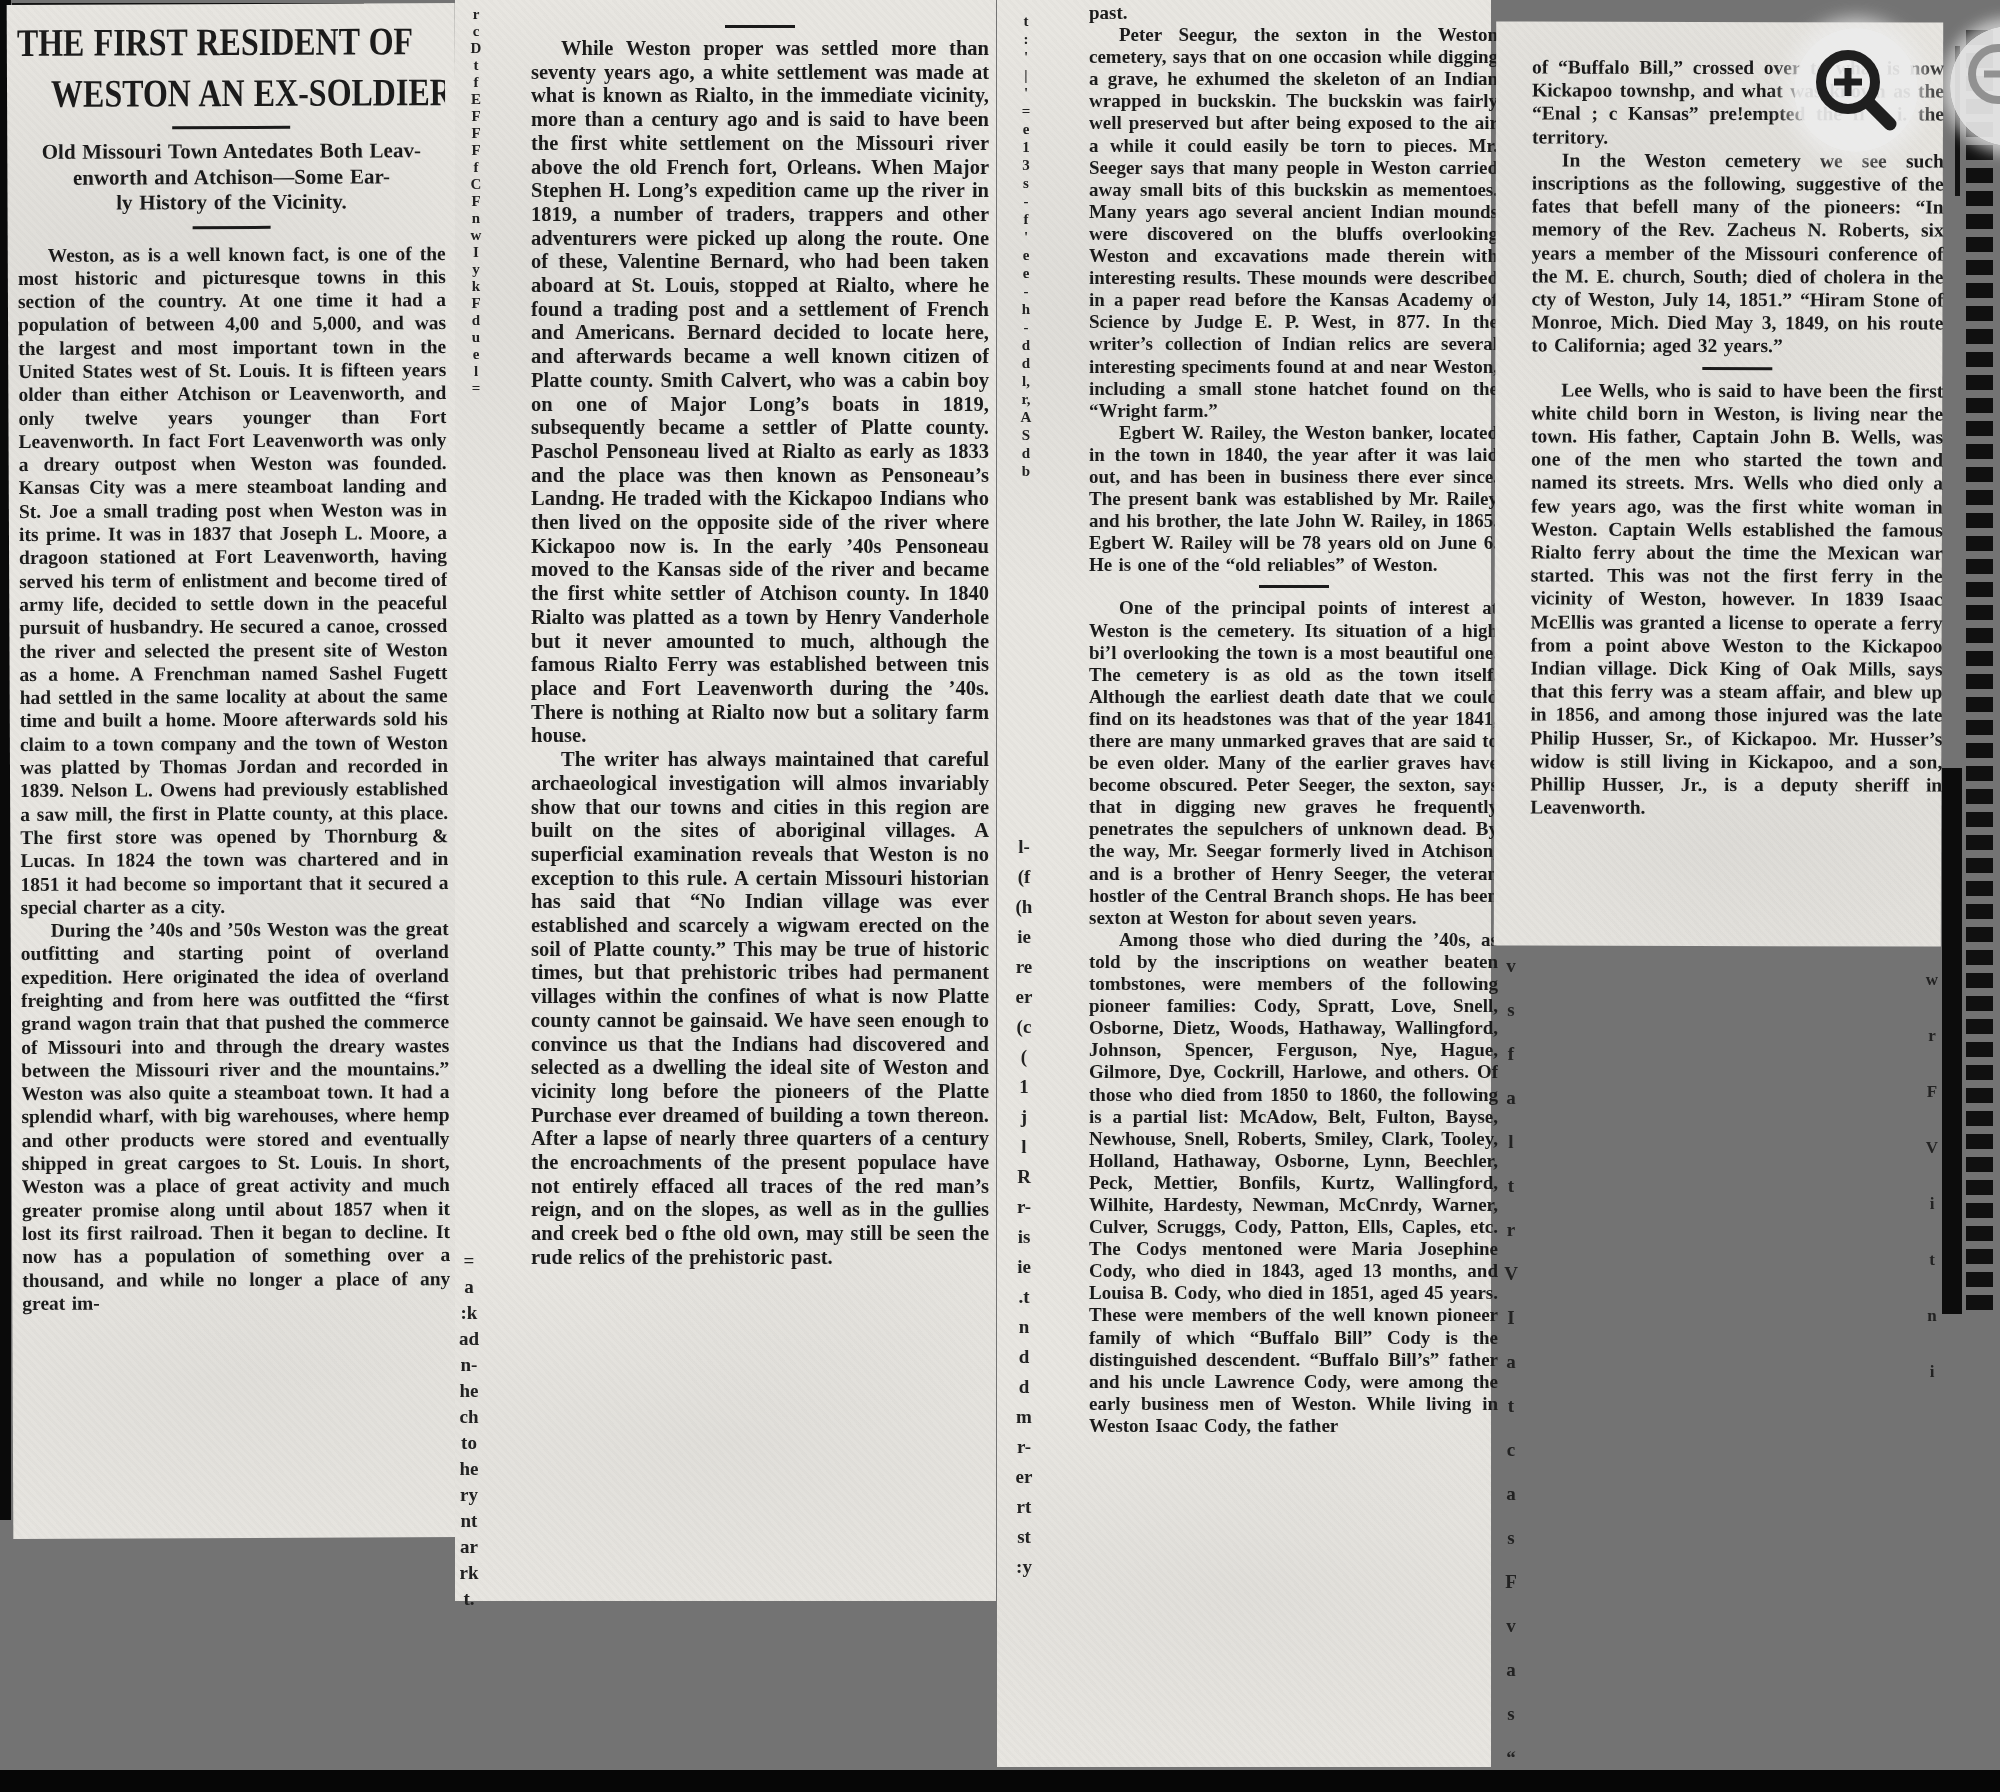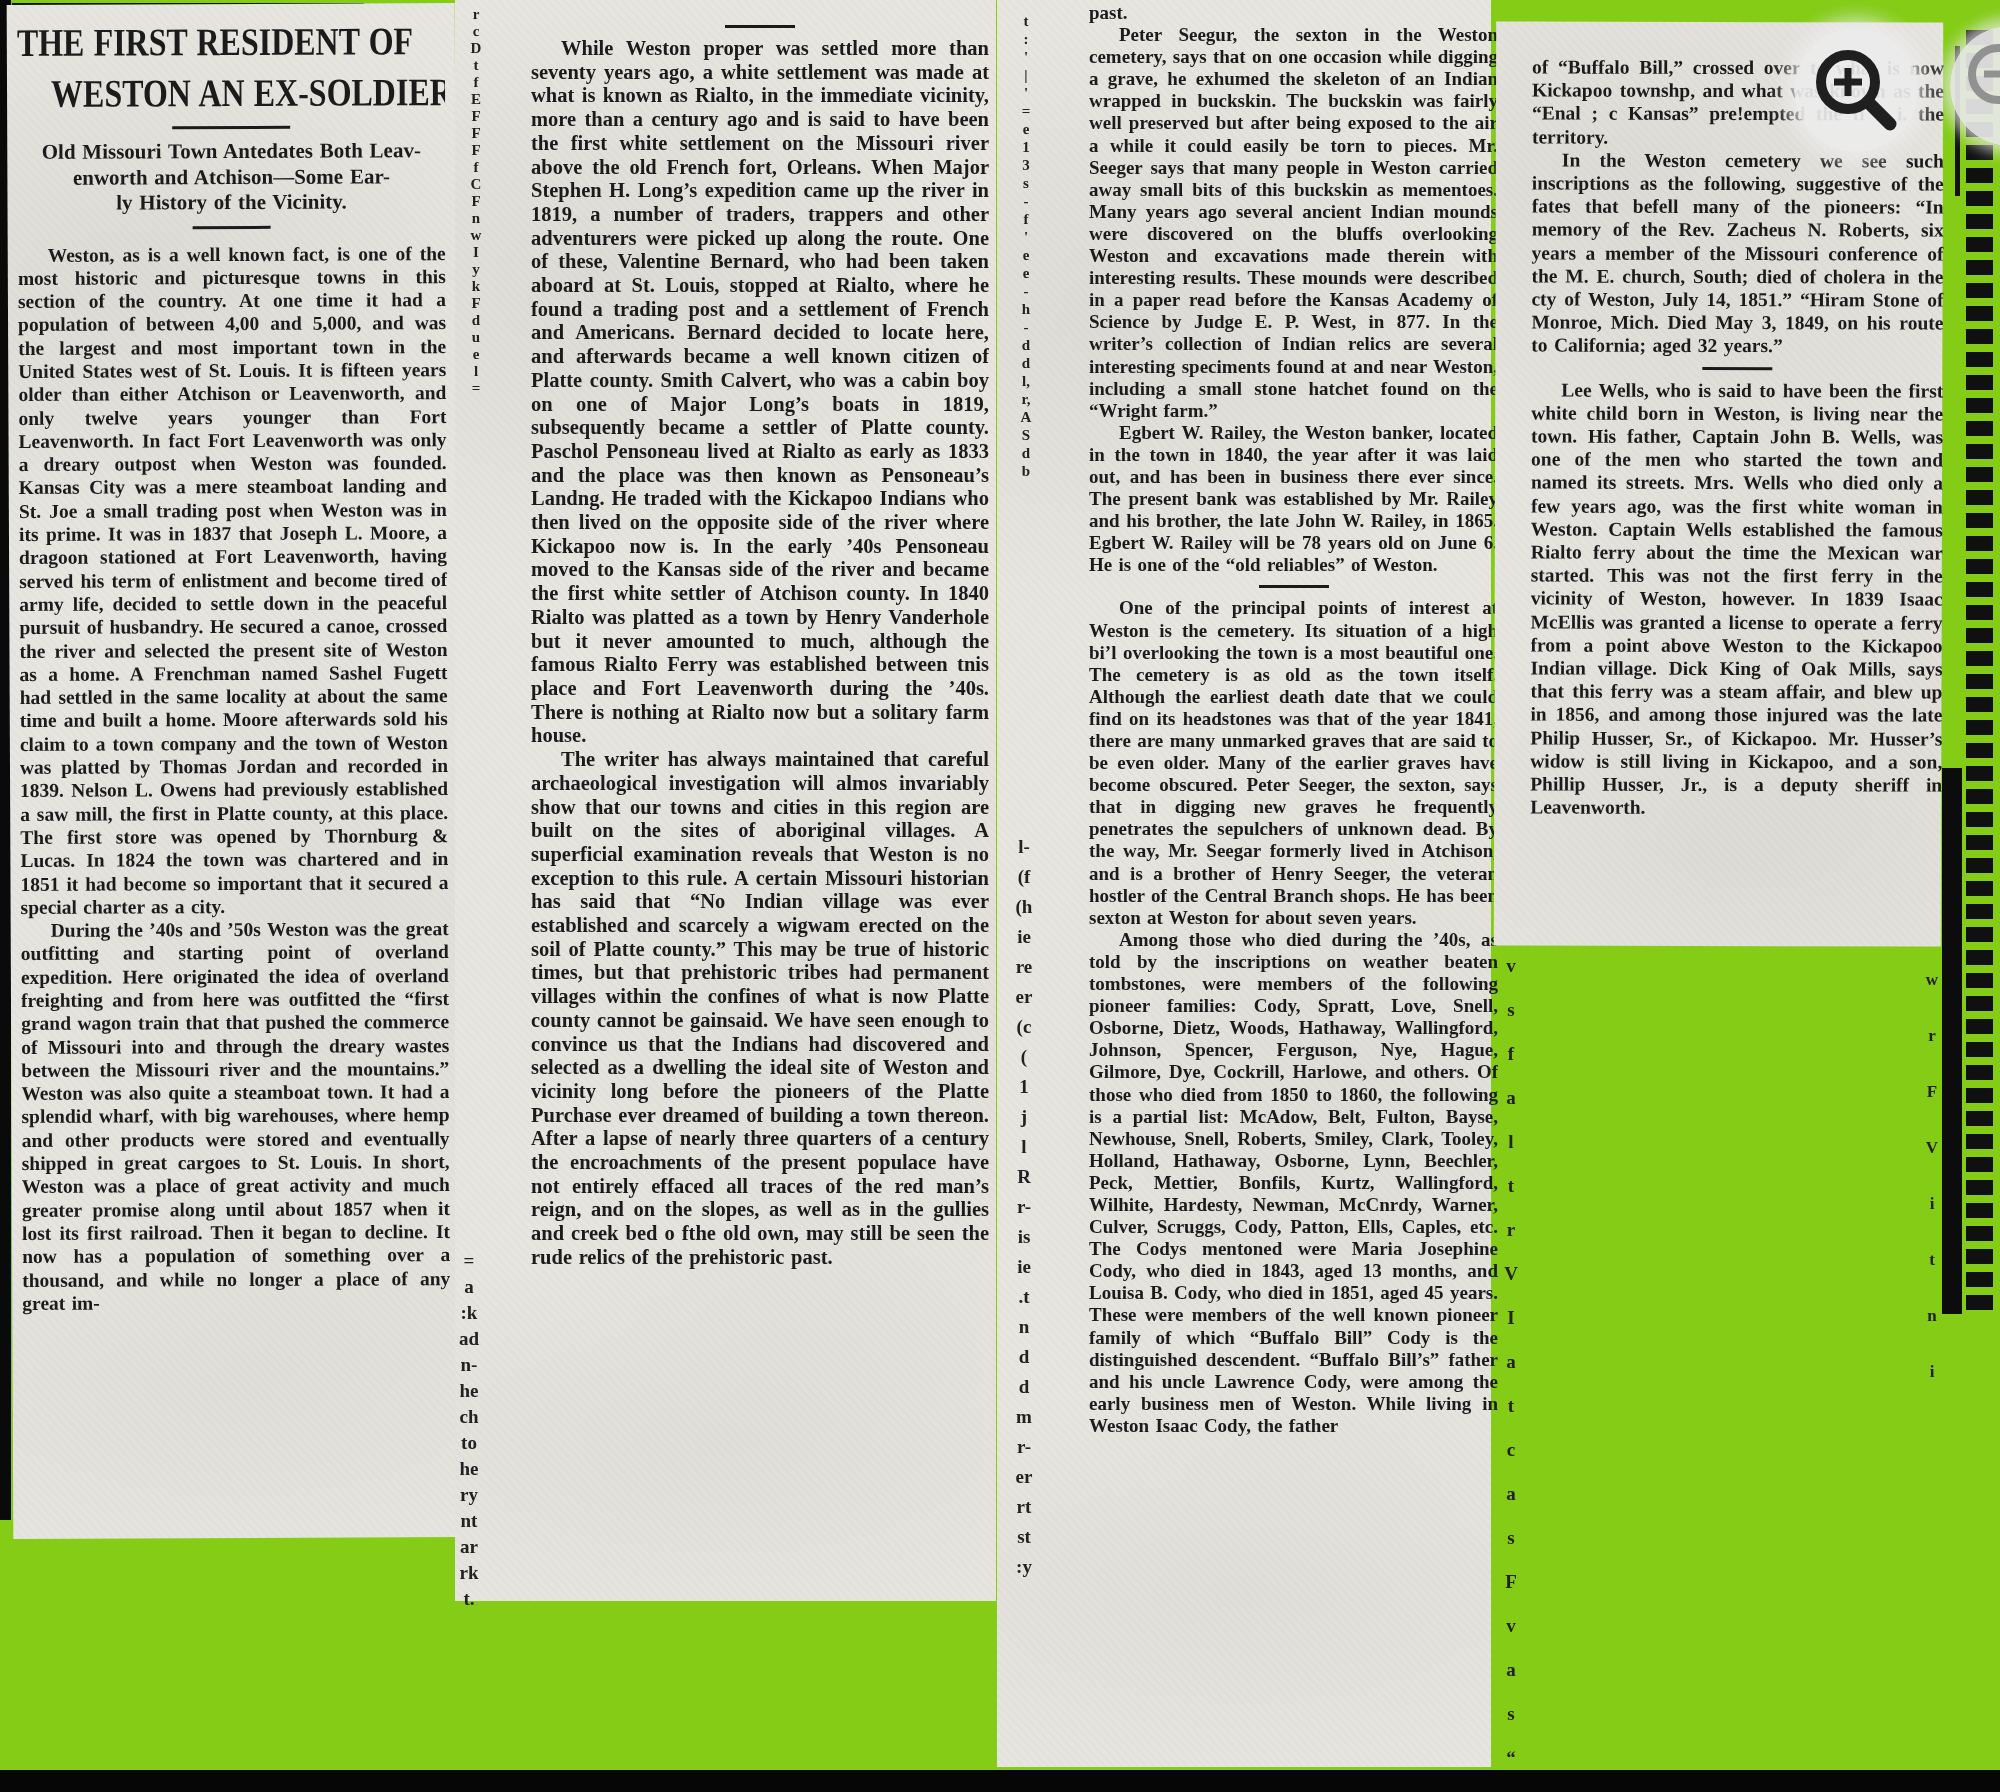--- a/index.html
+++ b/index.html
@@ -1,16 +1,16 @@
 <!DOCTYPE html>
 <html><head>
 <meta charset="utf-8">
 <style>
   html,body{margin:0;padding:0;background:#ffffff;}
-  .page{position:relative;width:2000px;height:1792px;overflow:hidden;background:#84cc16;
+  .page{position:relative;width:2000px;height:1792px;overflow:hidden;background:#737373;
         font-family:"Liberation Serif","DejaVu Serif",serif;color:#1b1b1b;}
 
   
   .clip{position:absolute;background-color:#e8e6e1;
         background-image:
           radial-gradient(ellipse 620px 420px at 28% 18%, rgba(110,110,110,0.09), transparent 70%),
           radial-gradient(ellipse 520px 640px at 72% 62%, rgba(120,120,120,0.08), transparent 70%),
           radial-gradient(ellipse 700px 300px at 50% 90%, rgba(100,100,100,0.06), transparent 70%),
           repeating-linear-gradient(47deg, rgba(0,0,0,0.015) 0 3px, transparent 3px 6px);}
   .clip1{left:10px;top:4px;width:448px;height:1534px;transform:rotate(-0.25deg);}

